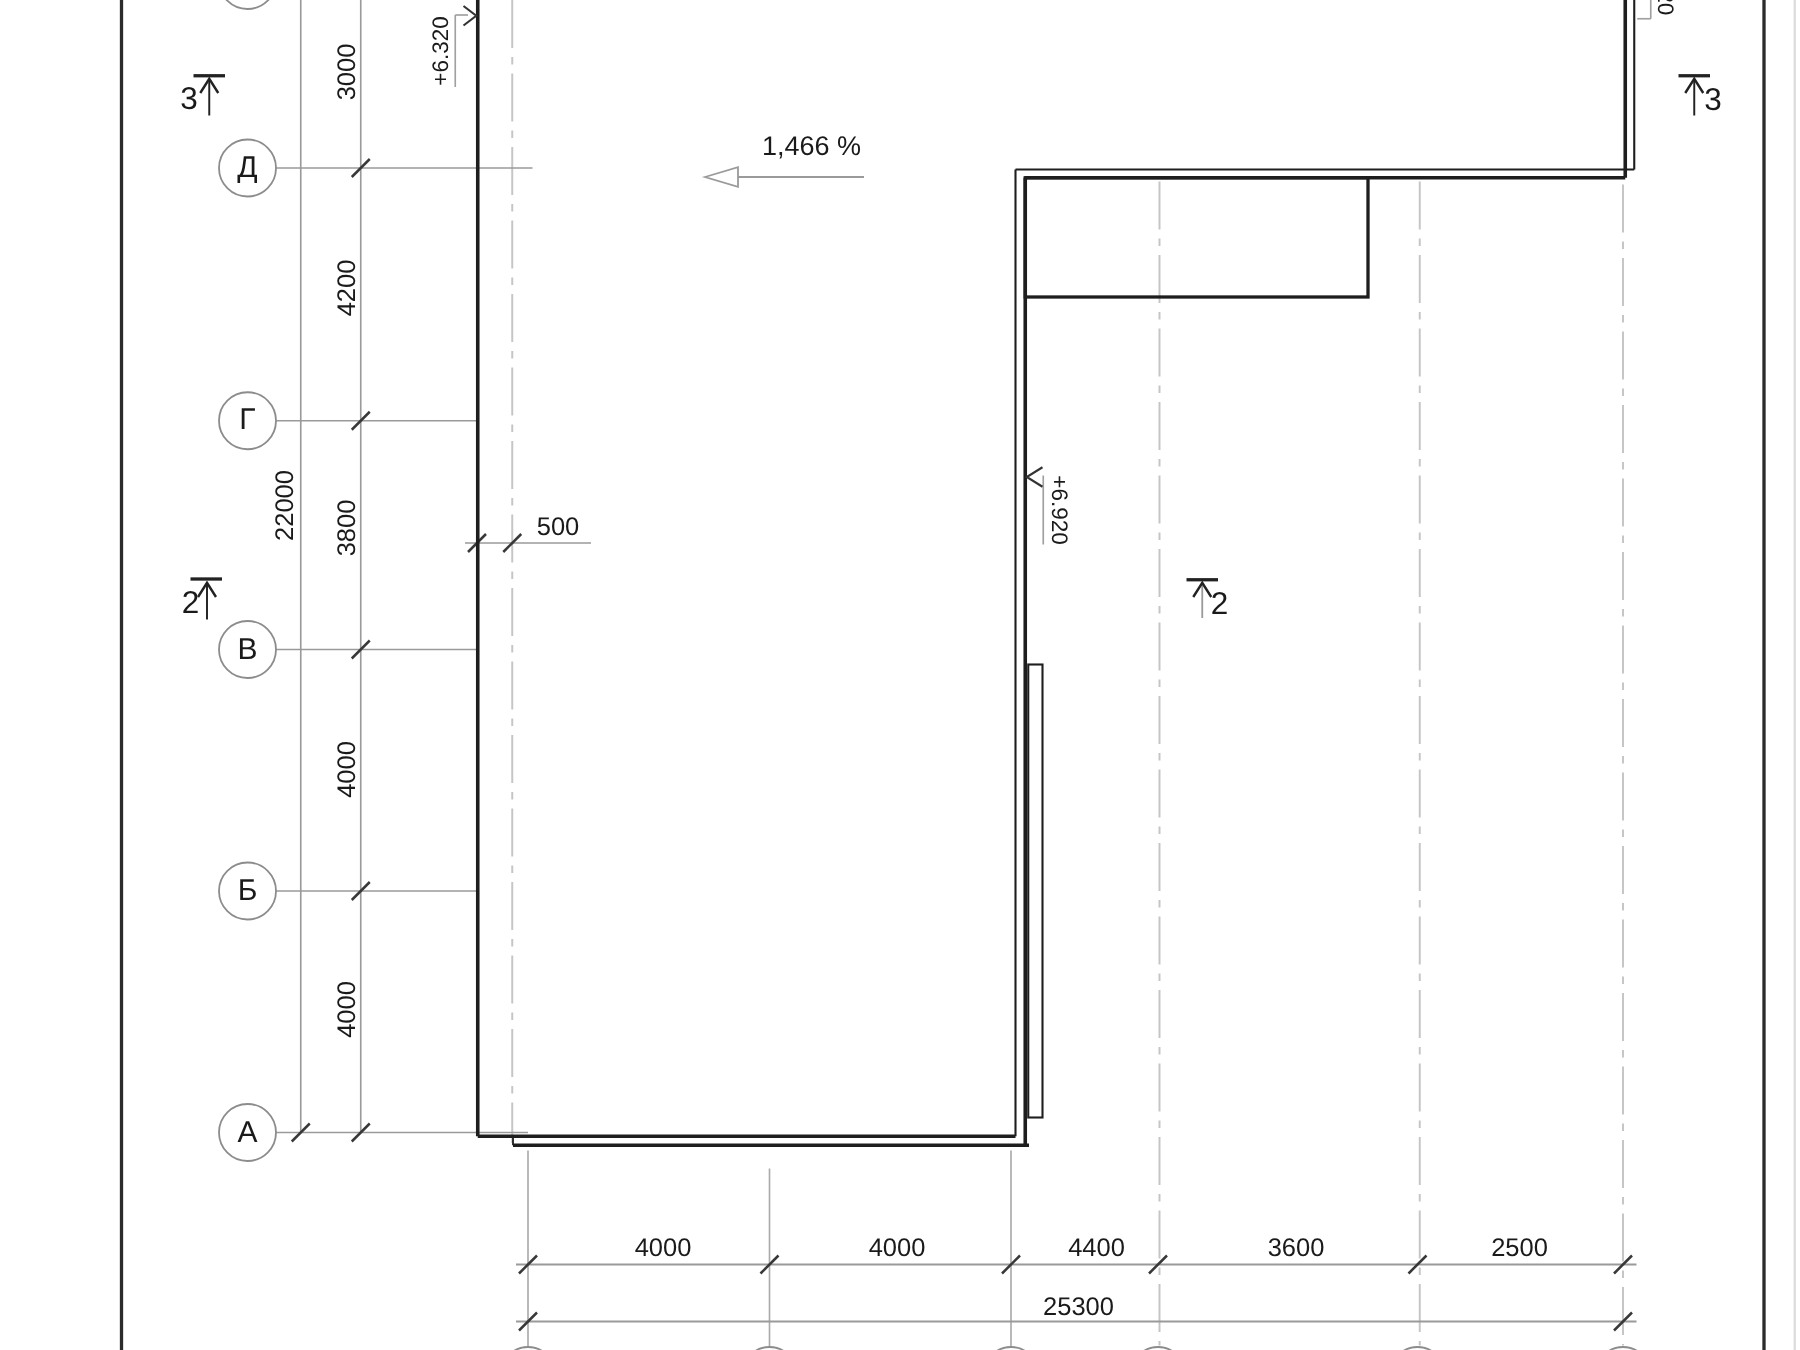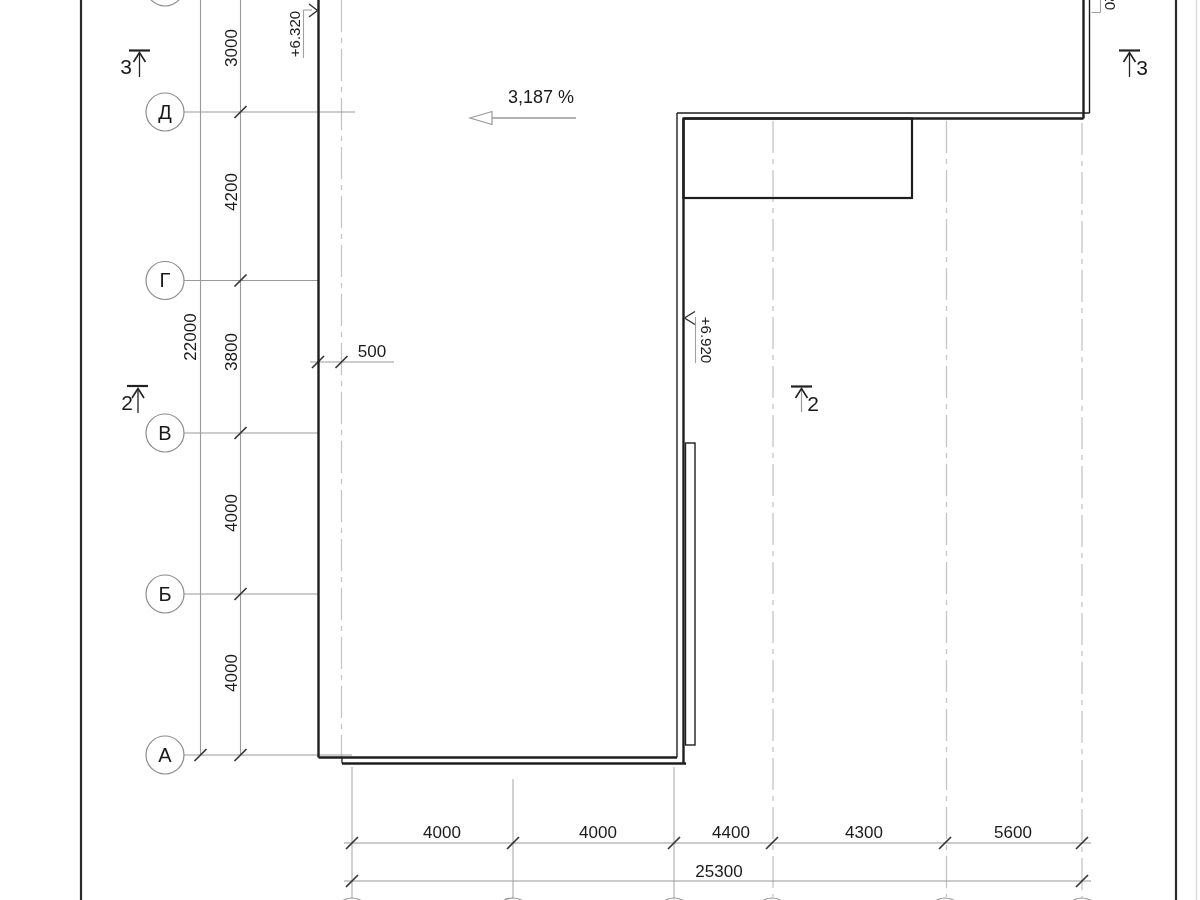--- a/index.html
+++ b/index.html
@@ -166,31 +166,31 @@
 
   <span class="lbl rot-ccw" style="left:231px;top:48px">3000</span>
   <span class="lbl rot-ccw" style="left:231px;top:192px">4200</span>
   <span class="lbl rot-ccw" style="left:231px;top:352px">3800</span>
   <span class="lbl rot-ccw" style="left:231px;top:513px">4000</span>
   <span class="lbl rot-ccw" style="left:231px;top:673px">4000</span>
   <span class="lbl rot-ccw" style="left:190px;top:337px">22000</span>
 
   <span class="lbl" style="left:372px;top:351px">500</span>
 
-  <span class="lbl slope" style="left:541px;top:97px">3,187 %</span>
+  <span class="lbl slope" style="left:541px;top:97px">1,466 %</span>
 
   <span class="lbl elev rot-ccw" style="left:294px;top:34px">+6.320</span>
   <span class="lbl elev rot-cw" style="left:706px;top:340px">+6.920</span>
   <span class="lbl elev rot-cw" style="left:1110px;top:-13px">+6.320</span>
 
   <span class="lbl section-label" style="left:126px;top:66px">3</span>
   <span class="lbl section-label" style="left:1142px;top:67px">3</span>
   <span class="lbl section-label" style="left:127px;top:402px">2</span>
   <span class="lbl section-label" style="left:813px;top:403px">2</span>
 
   <span class="lbl" style="left:442px;top:832px">4000</span>
   <span class="lbl" style="left:598px;top:832px">4000</span>
   <span class="lbl" style="left:731px;top:832px">4400</span>
-  <span class="lbl" style="left:864px;top:832px">4300</span>
-  <span class="lbl" style="left:1013px;top:832px">5600</span>
+  <span class="lbl" style="left:864px;top:832px">3600</span>
+  <span class="lbl" style="left:1013px;top:832px">2500</span>
   <span class="lbl" style="left:719px;top:871px">25300</span>
 
 </div>
 
 </body></html>

